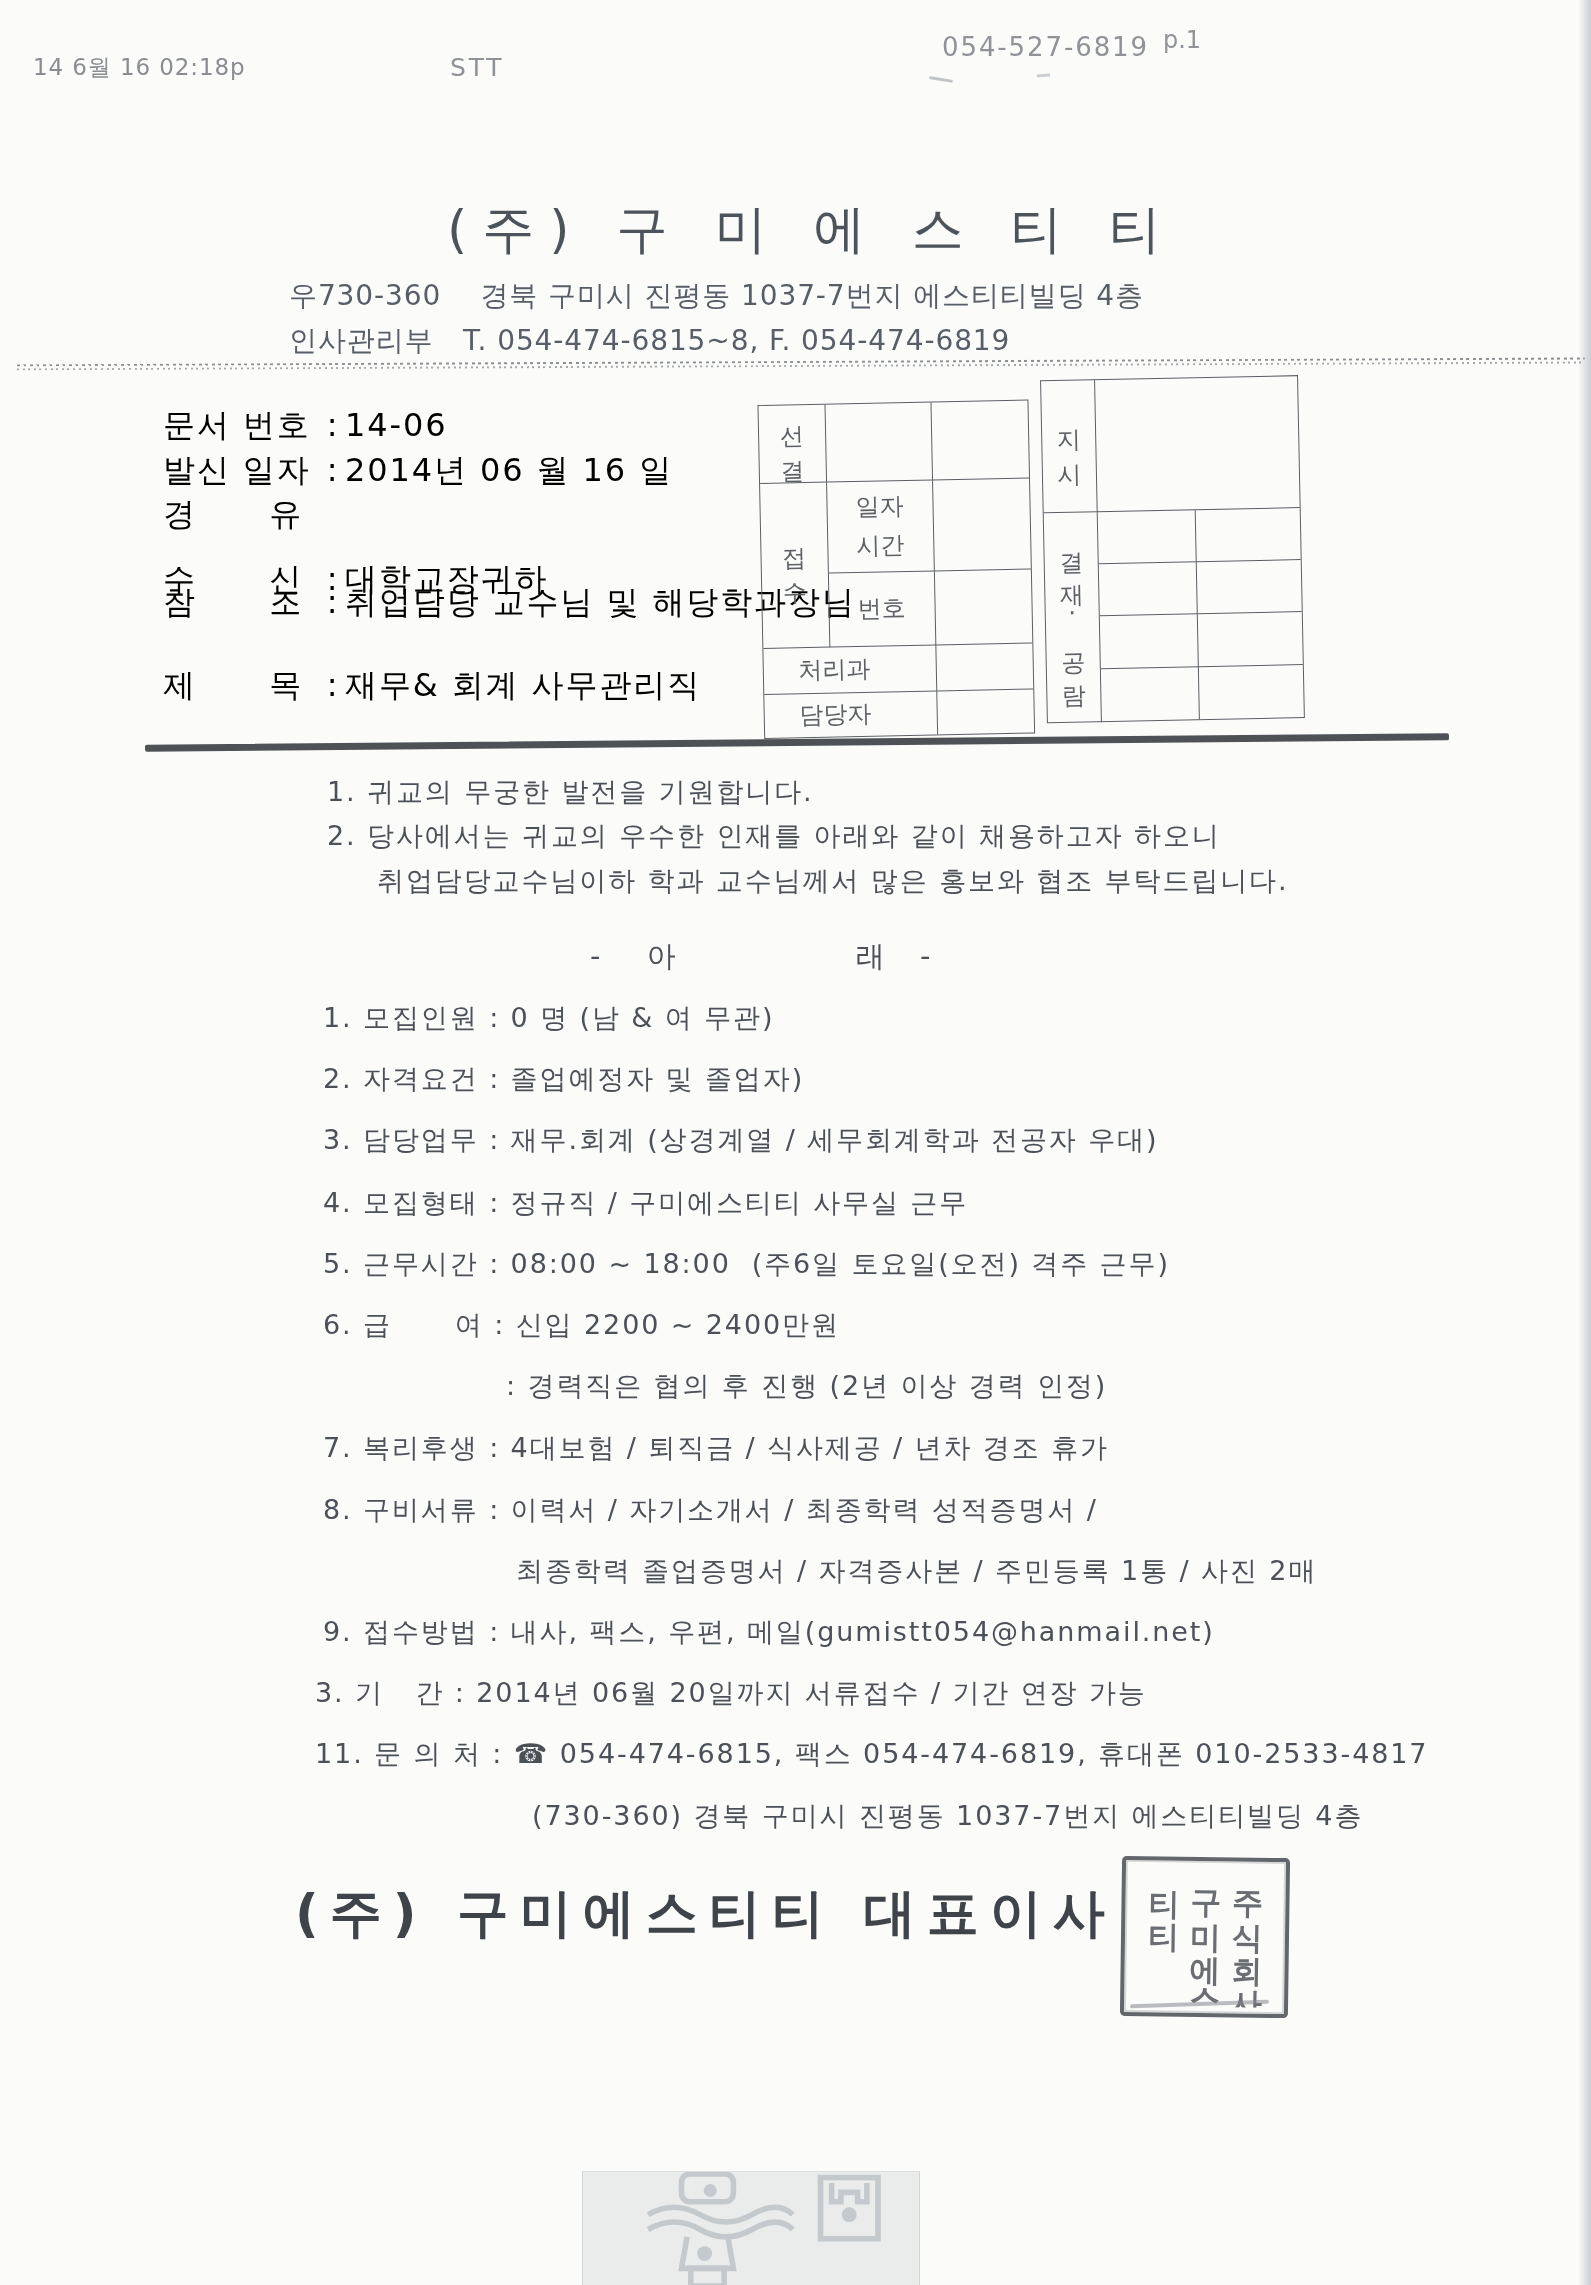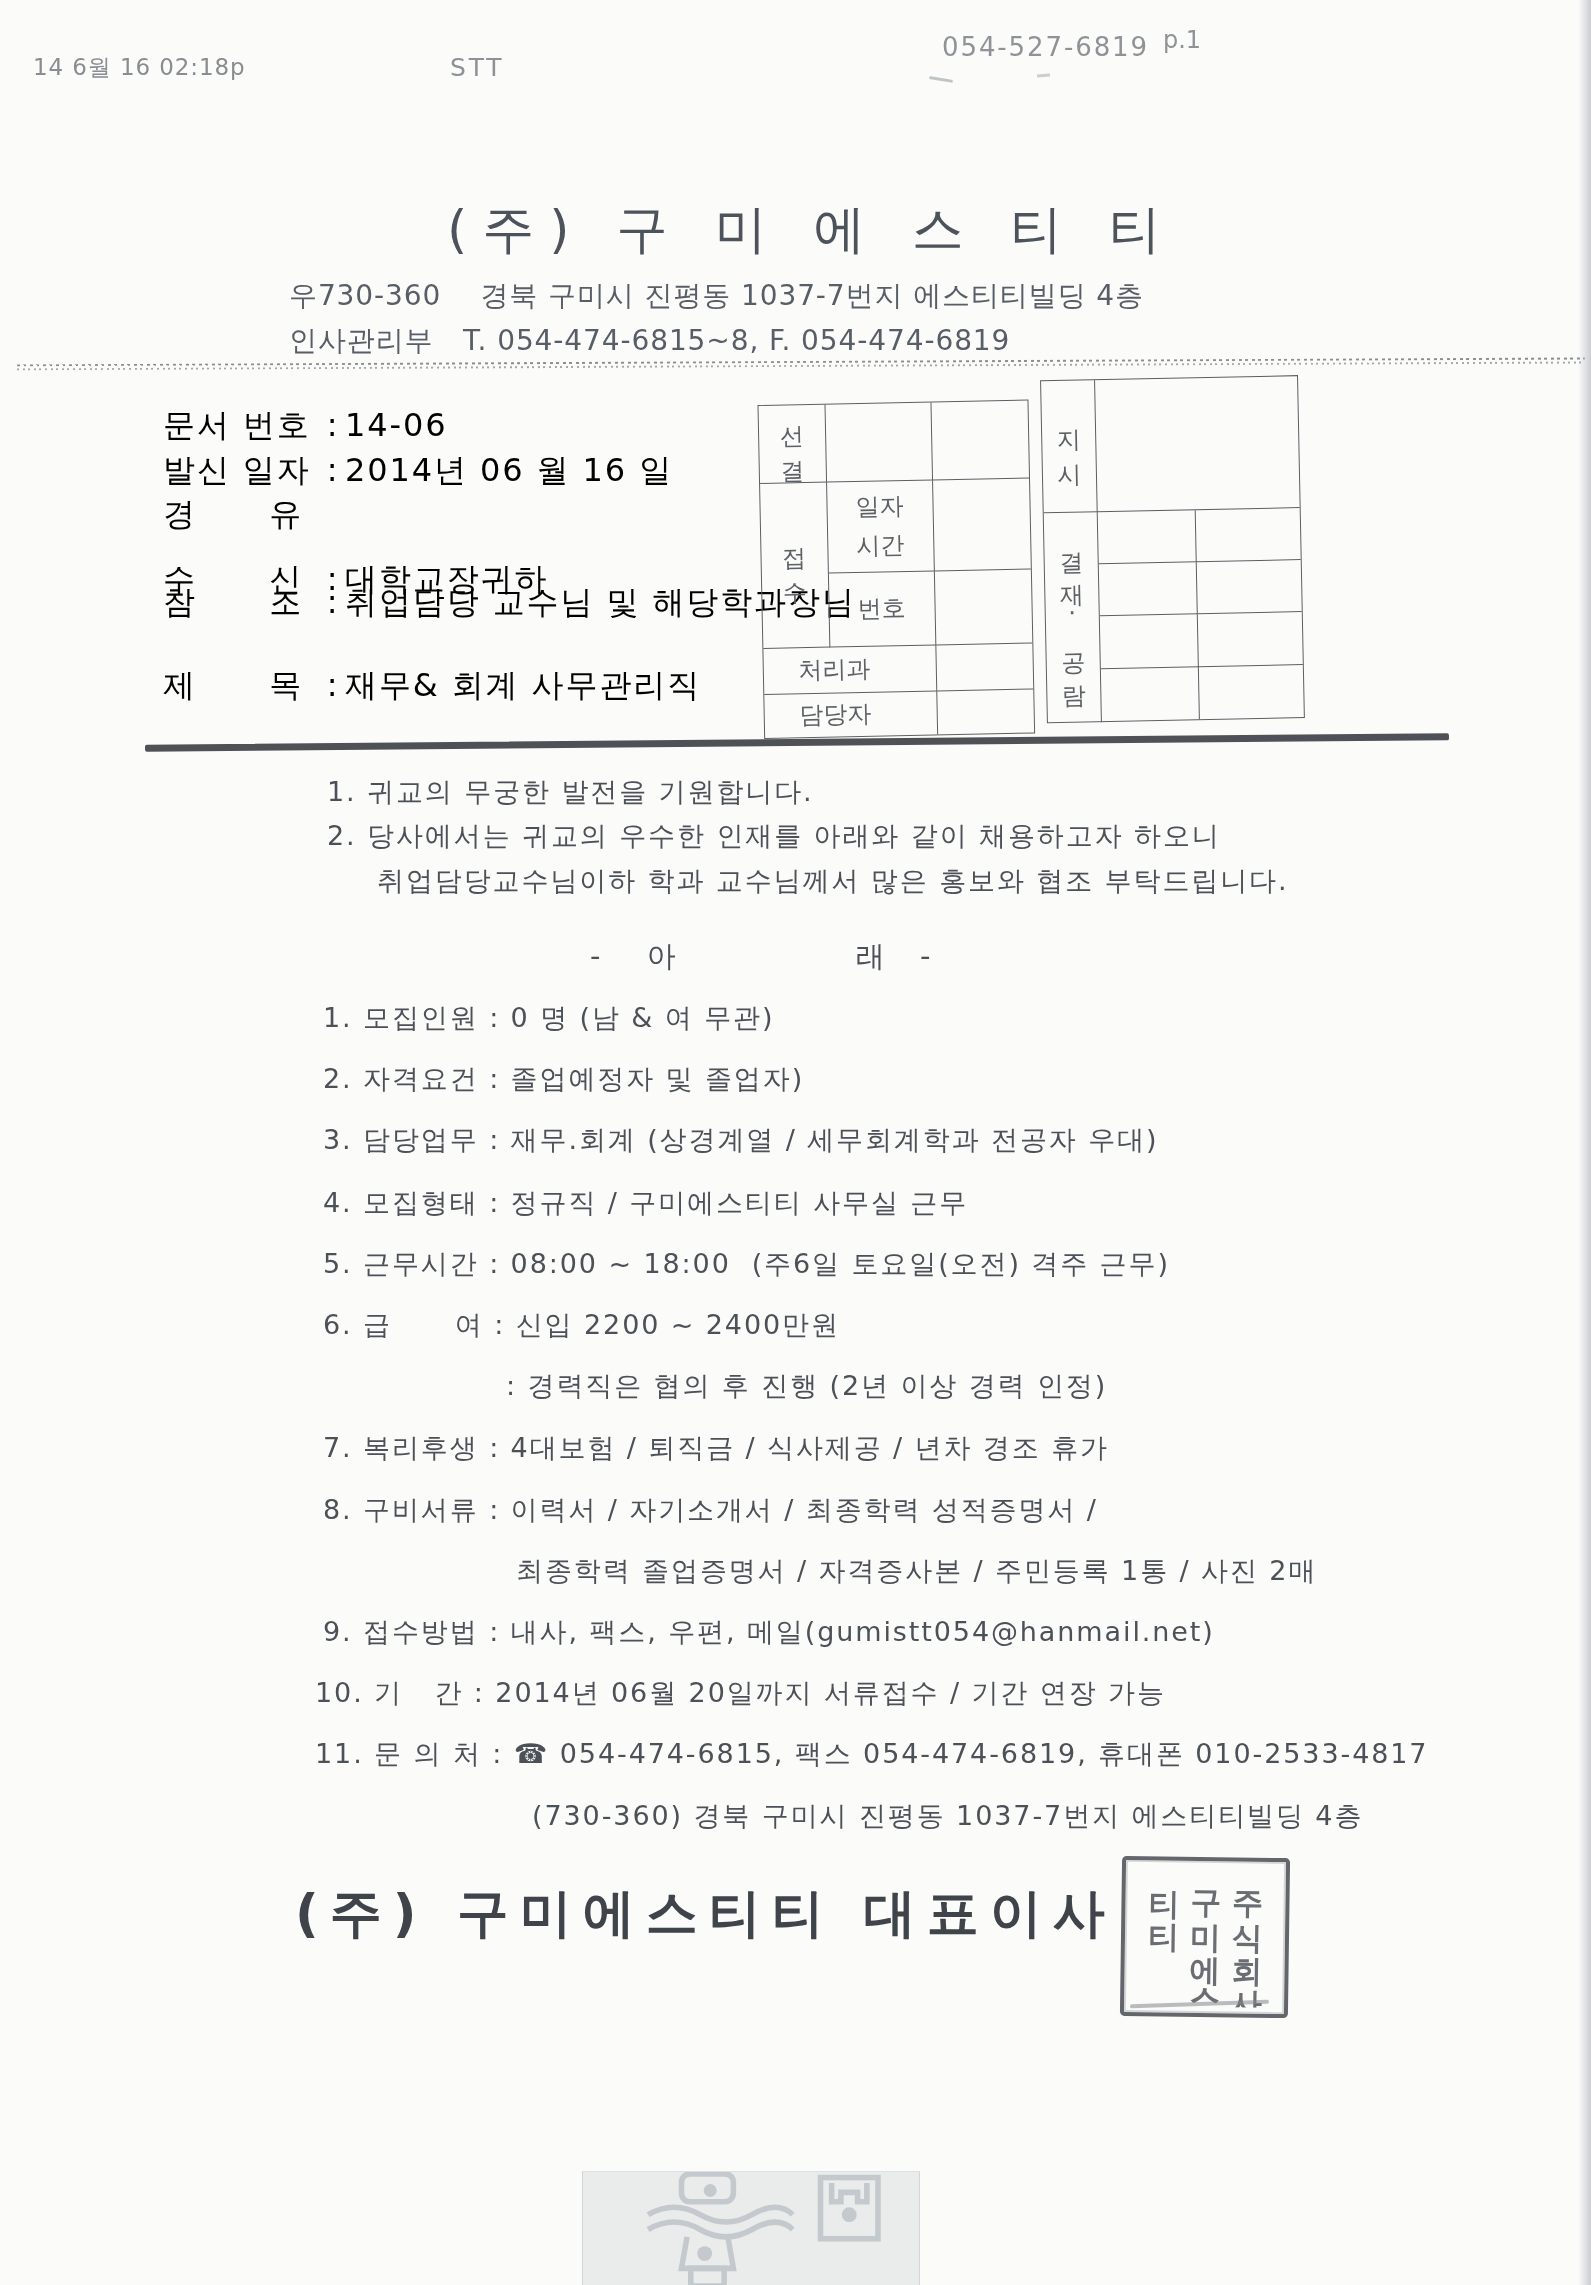--- a/index.html
+++ b/index.html
@@ -185,21 +185,21 @@
   <div class="bline i1">2. 자격요건 : 졸업예정자 및 졸업자)</div>
   <div class="bline i2">3. 담당업무 : 재무.회계 (상경계열 / 세무회계학과 전공자 우대)</div>
   <div class="bline i3">4. 모집형태 : 정규직 / 구미에스티티 사무실 근무</div>
   <div class="bline i4">5. 근무시간 : 08:00 ~ 18:00  (주6일 토요일(오전) 격주 근무)</div>
   <div class="bline i5">6. 급      여 : 신입 2200 ~ 2400만원</div>
   <div class="bline i6">: 경력직은 협의 후 진행 (2년 이상 경력 인정)</div>
   <div class="bline i7">7. 복리후생 : 4대보험 / 퇴직금 / 식사제공 / 년차 경조 휴가</div>
   <div class="bline i8">8. 구비서류 : 이력서 / 자기소개서 / 최종학력 성적증명서 /</div>
   <div class="bline i9">최종학력 졸업증명서 / 자격증사본 / 주민등록 1통 / 사진 2매</div>
   <div class="bline i10">9. 접수방법 : 내사, 팩스, 우편, 메일(gumistt054@hanmail.net)</div>
-  <div class="bline i11">10. 기   간 : 2014년 06월 20일까지 서류접수 / 기간 연장 가능</div>
+  <div class="bline i11">3. 기   간 : 2014년 06월 20일까지 서류접수 / 기간 연장 가능</div>
   <div class="bline i12">11. 문 의 처 : ☎ 054-474-6815, 팩스 054-474-6819, 휴대폰 010-2533-4817</div>
   <div class="bline i13">(730-360) 경북 구미시 진평동 1037-7번지 에스티티빌딩 4층</div>
 
   <div class="txt closing">(주) 구미에스티티 대표이사</div>
   <div id="seal">
     <div class="sealtxt">주식회사구미에스티티</div>
   </div>
   <div class="seal-under"></div>
 
   <div id="footgfx">

